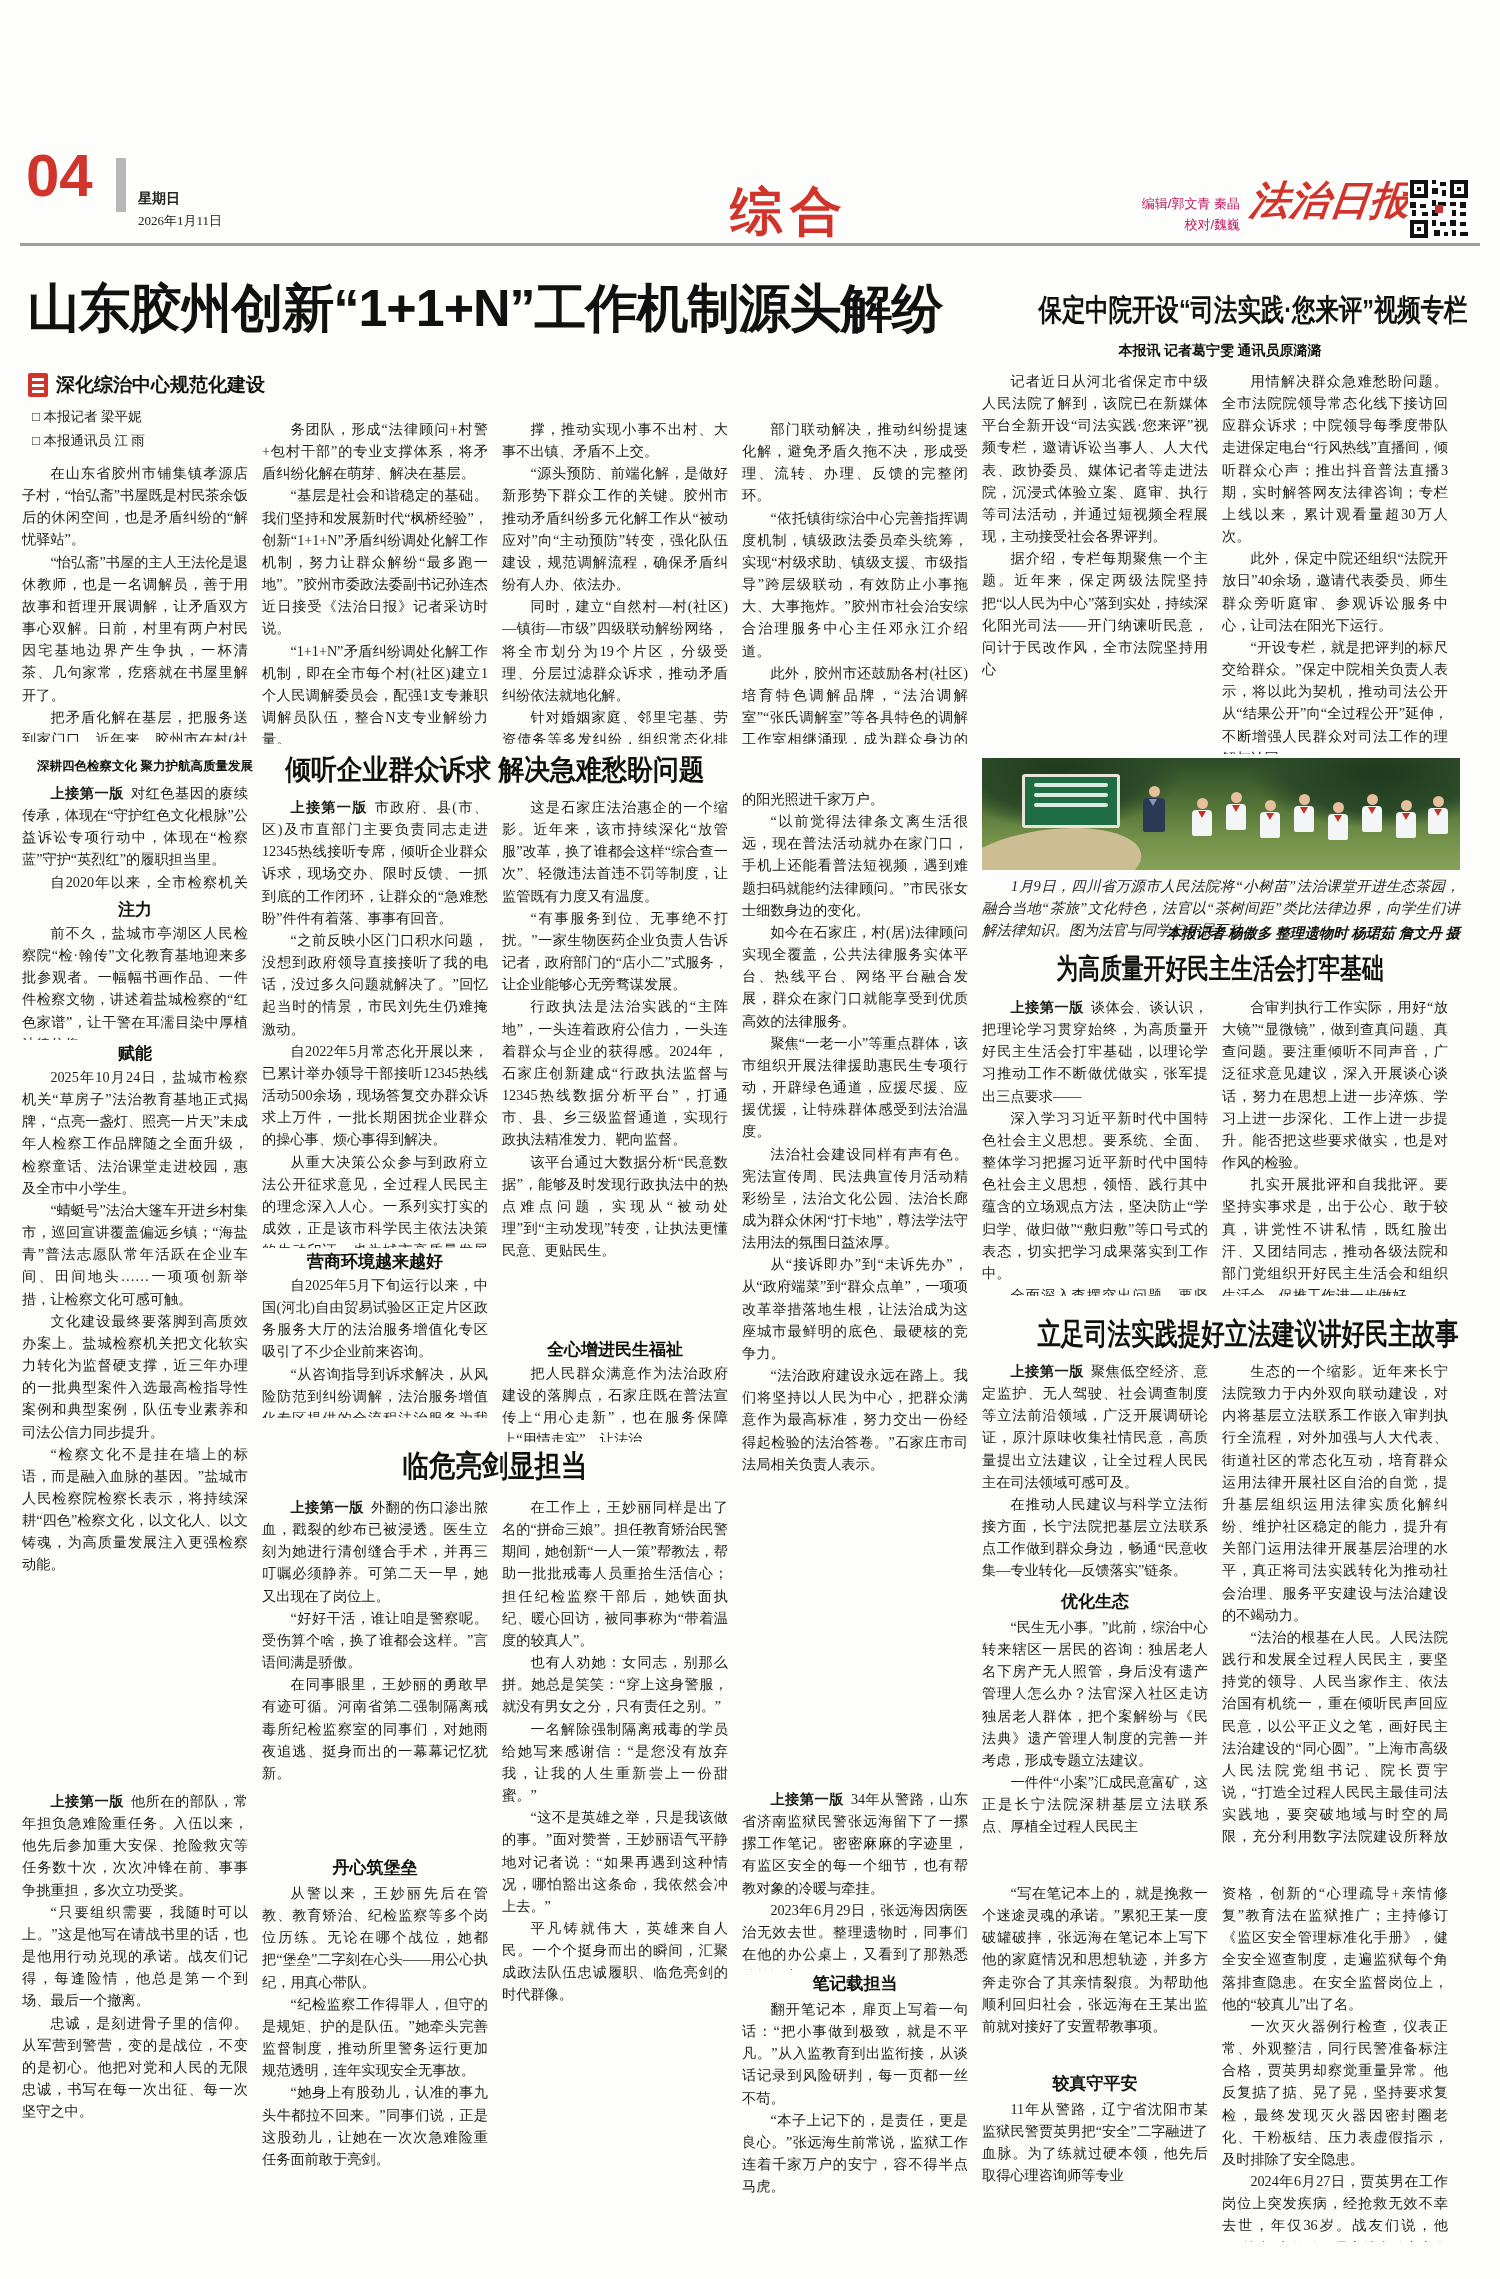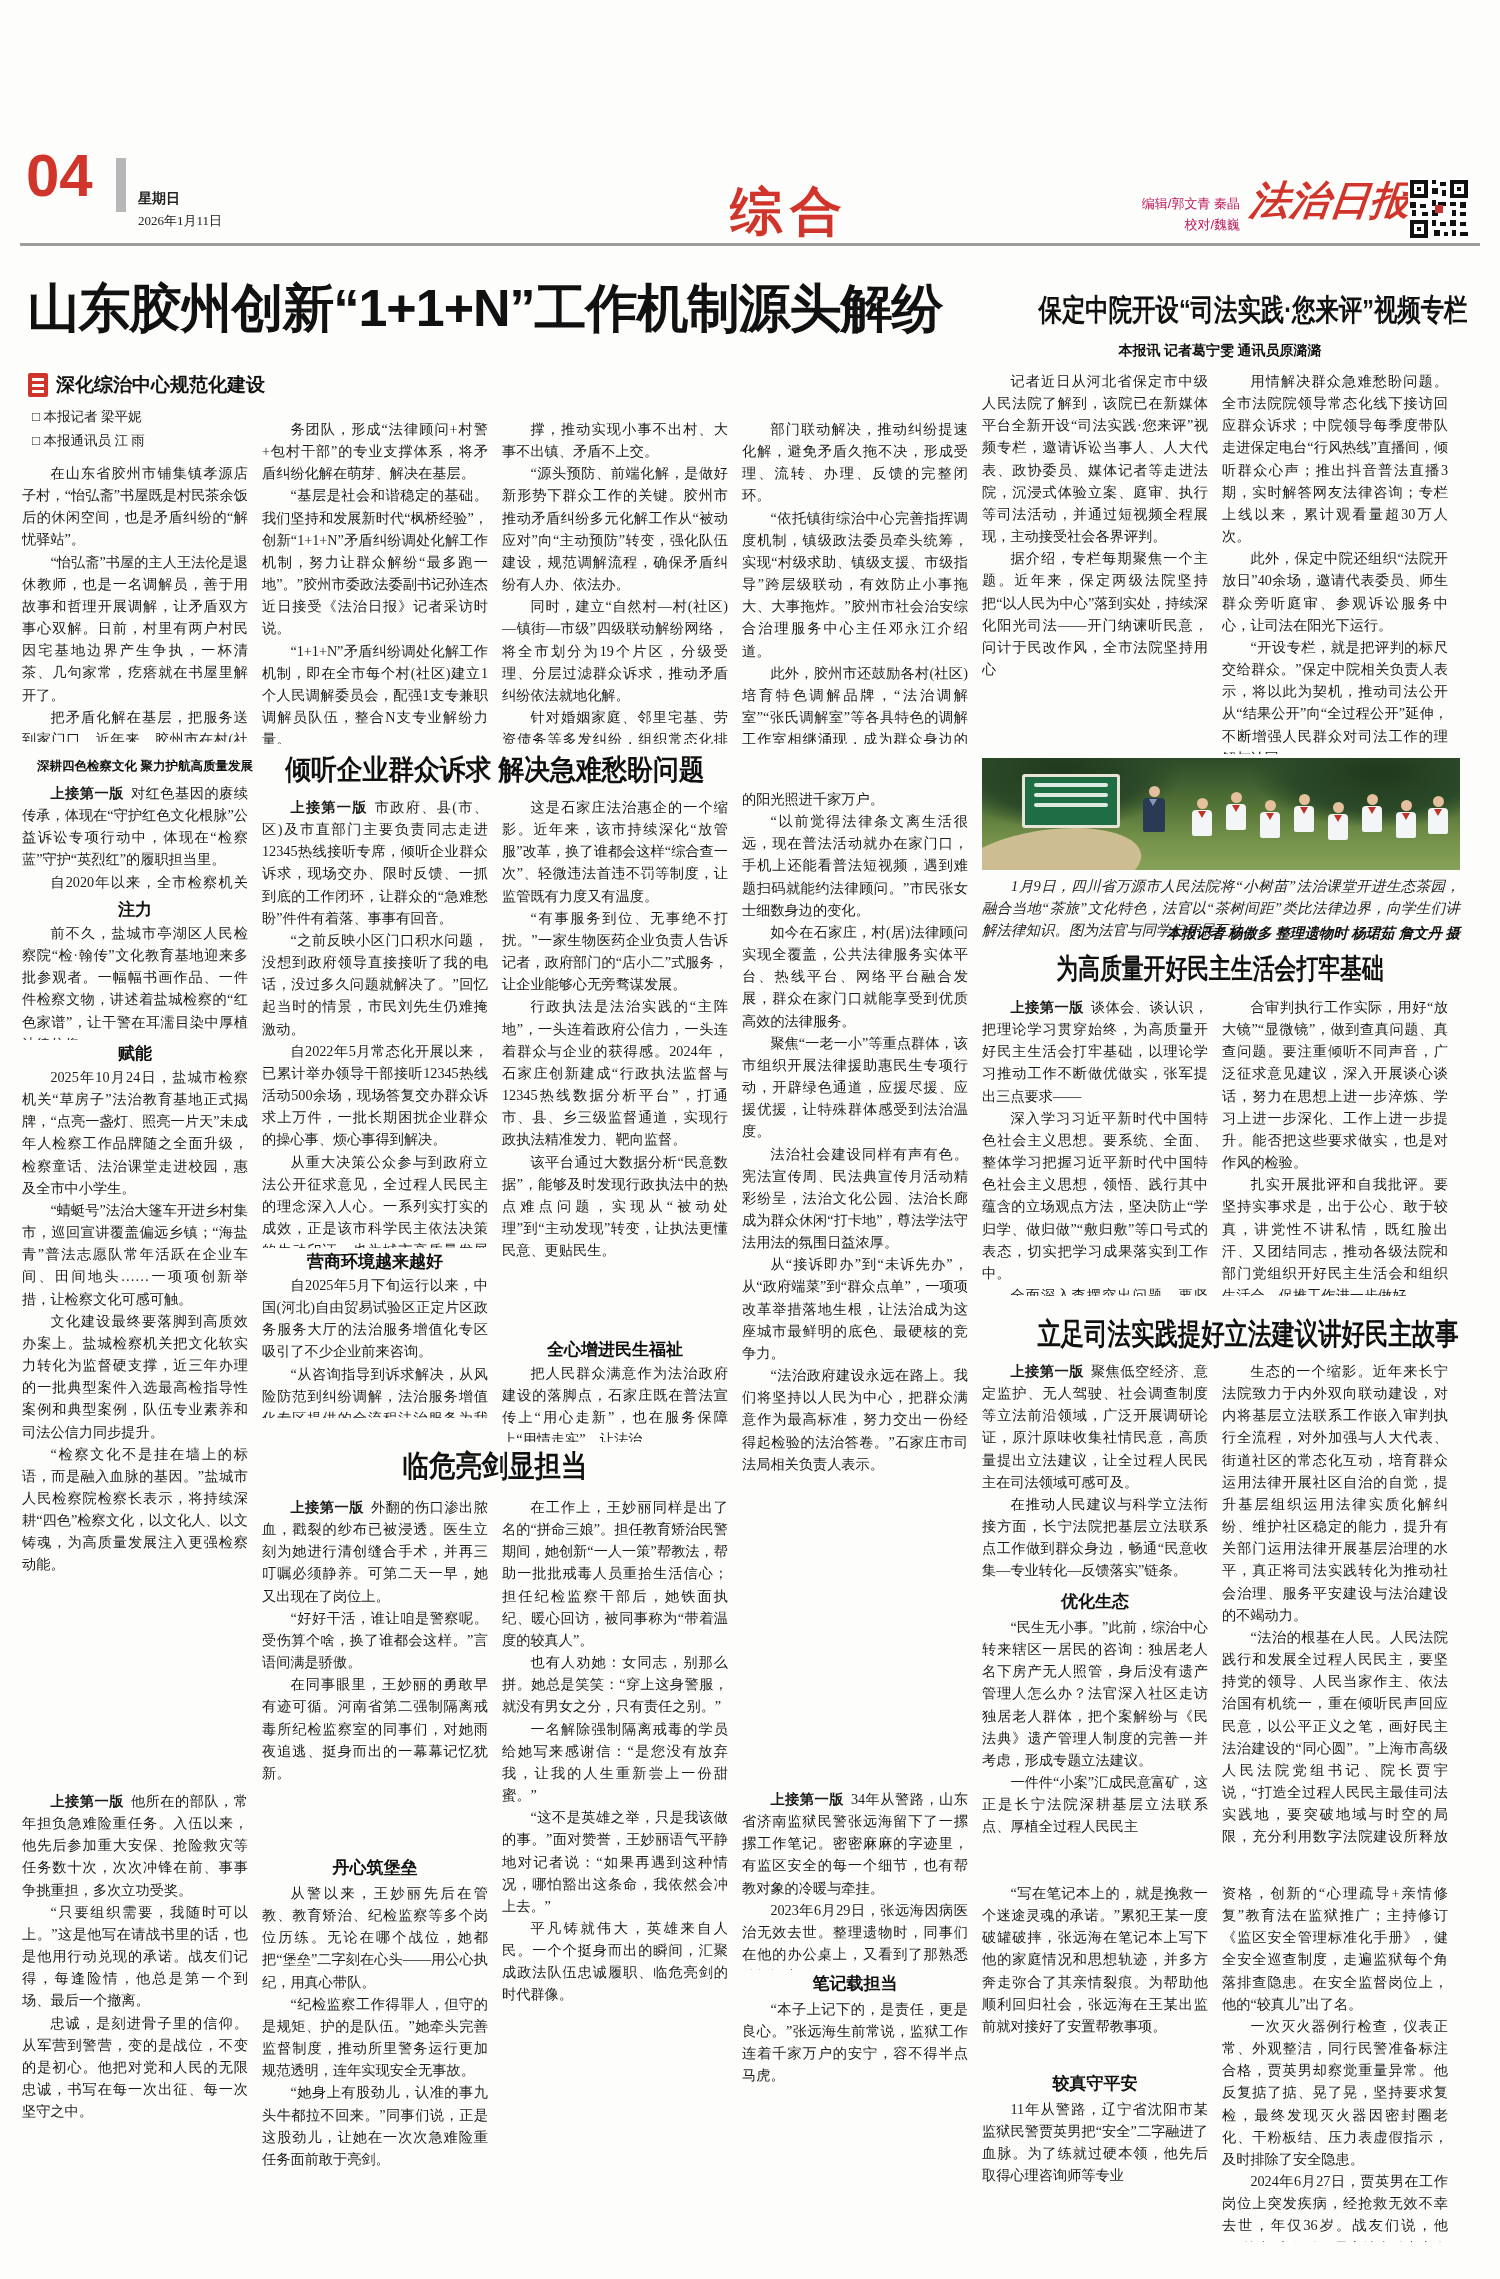--- a/index.html
+++ b/index.html
@@ -313,20 +313,21 @@
       <p class="para">“这不是英雄之举，只是我该做的事。”面对赞誉，王妙丽语气平静地对记者说：“如果再遇到这种情况，哪怕豁出这条命，我依然会冲上去。”</p>
       <p class="para">平凡铸就伟大，英雄来自人民。一个个挺身而出的瞬间，汇聚成政法队伍忠诚履职、临危亮剑的时代群像。</p>
     </div>
 
   <div class="col" style="left:742px;top:1788px;height:182px;">
     <p class="para"><b class="lead">上接第一版</b><span>34年从警路，山东省济南监狱民警张远海留下了一摞摞工作笔记。密密麻麻的字迹里，有监区安全的每一个细节，也有帮教对象的冷暖与牵挂。</span></p>
   <p class="para">2023年6月29日，张远海因病医治无效去世。整理遗物时，同事们在他的办公桌上，又看到了那熟悉的笔记本……</p>
     </div>
   <div class="subhead" style="left:742px;top:1972px;">笔记载担当</div>
   <div class="col" style="left:742px;top:1998px;height:244px;">
+      <p class="para">翻开笔记本，扉页上写着一句话：“把小事做到极致，就是不平凡。”从入监教育到出监衔接，从谈话记录到风险研判，每一页都一丝不苟。</p>
       <p class="para">“本子上记下的，是责任，更是良心。”张远海生前常说，监狱工作连着千家万户的安宁，容不得半点马虎。</p>
     </div>
   <div class="col" style="left:982px;top:1882px;height:188px;">
       <p class="para">“写在笔记本上的，就是挽救一个迷途灵魂的承诺。”累犯王某一度破罐破摔，张远海在笔记本上写下他的家庭情况和思想轨迹，并多方奔走弥合了其亲情裂痕。为帮助他顺利回归社会，张远海在王某出监前就对接好了安置帮教事项。</p>
     </div>
 
   <div class="subhead" style="left:982px;top:2072px;">较真守平安</div>
   <div class="col" style="left:982px;top:2098px;height:144px;">
       <p class="para">11年从警路，辽宁省沈阳市某监狱民警贾英男把“安全”二字融进了血脉。为了练就过硬本领，他先后取得心理咨询师等专业</p>
     </div>

